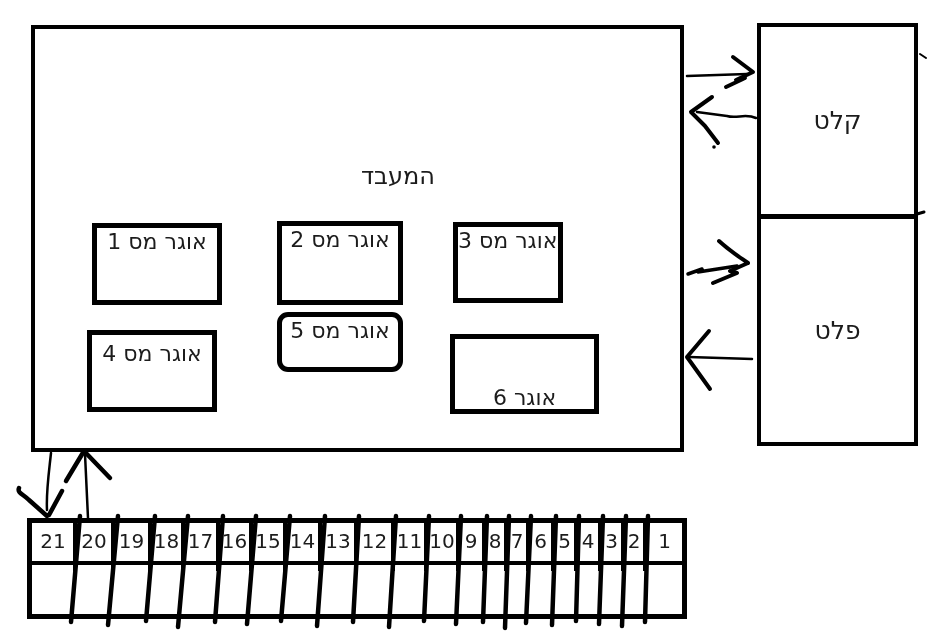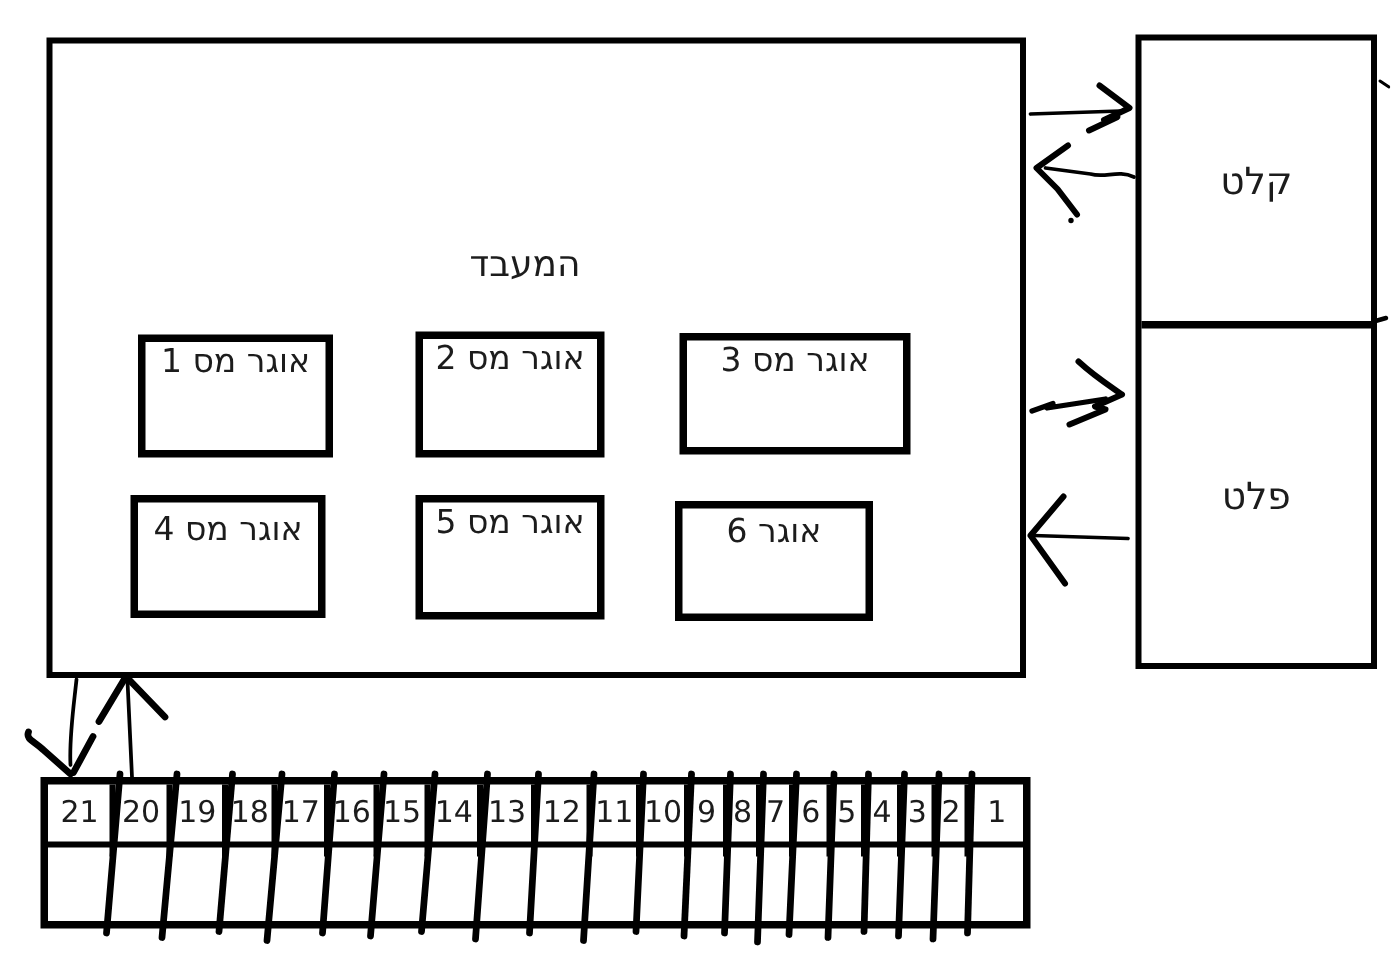--- a/index.html
+++ b/index.html
@@ -4,30 +4,30 @@
 <style>
   html,body{margin:0;padding:0;background:#fff;}
   #canvas{
     position:relative;width:927px;height:639px;background:#fff;overflow:hidden;
     font-family:"DejaVu Sans","Liberation Sans",sans-serif;color:#1c1c1c;
   }
   .abs{position:absolute;box-sizing:border-box;}
   
   .proc-box{left:31px;top:25px;width:653px;height:427px;border:4px solid #000;}
   
-  .proc-title{left:265px;top:162px;width:170px;text-align:center;font-size:24px;direction:rtl;}
+  .proc-title{left:265px;top:162px;width:170px;font-size:24px;direction:rtl;}
   
   .reg{border:5px solid #000;display:flex;justify-content:center;align-items:flex-start;
        padding-top:2px;font-size:22px;direction:rtl;line-height:1.05;}
   .reg1{left:92px;top:223px;width:130px;height:82px;}
   .reg2{left:277px;top:221px;width:126px;height:84px;}
-  .reg3{left:453px;top:222px;width:154px;height:81px;}
+  .reg3{left:453px;top:222px;width:110px;height:81px;justify-content:flex-end;}
   .reg4{left:87px;top:330px;width:130px;height:82px;padding-top:7px;}
-  .reg5{left:277px;top:330px;width:126px;height:83px;}
-  .reg6{left:450px;top:334px;width:132px;height:80px;padding-top:4px;}
+  .reg5{left:277px;top:312px;width:126px;height:60px;border-radius:11px;}
+  .reg6{left:450px;top:334px;width:149px;height:80px;padding-top:4px;align-items:flex-end;}
   
   .io-box{left:757px;top:23px;width:161px;height:423px;border:4px solid #000;display:flex;flex-direction:column;}
   .io-half{display:flex;align-items:center;justify-content:center;font-size:25px;direction:rtl;}
   .io-top{height:187px;border-bottom:5px solid #000;}
   .io-bottom{flex:1;}
   
   .mem-title{left:264px;top:481px;width:160px;text-align:center;font-size:24px;direction:rtl;}
   .mem-box{left:27px;top:518px;width:660px;height:101px;border:5px solid #000;}
   .mem-mid{left:32px;top:561px;width:650px;height:4px;background:#000;}
   .mem-cell{position:absolute;box-sizing:border-box;top:523px;height:48px;line-height:36px;

